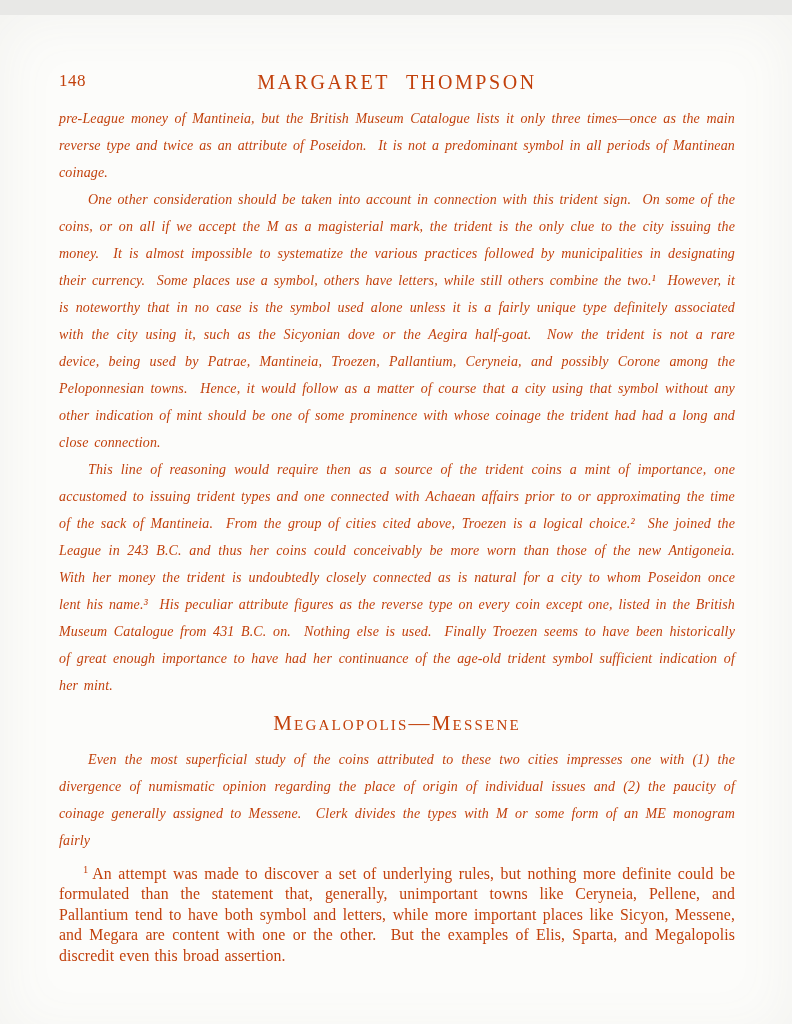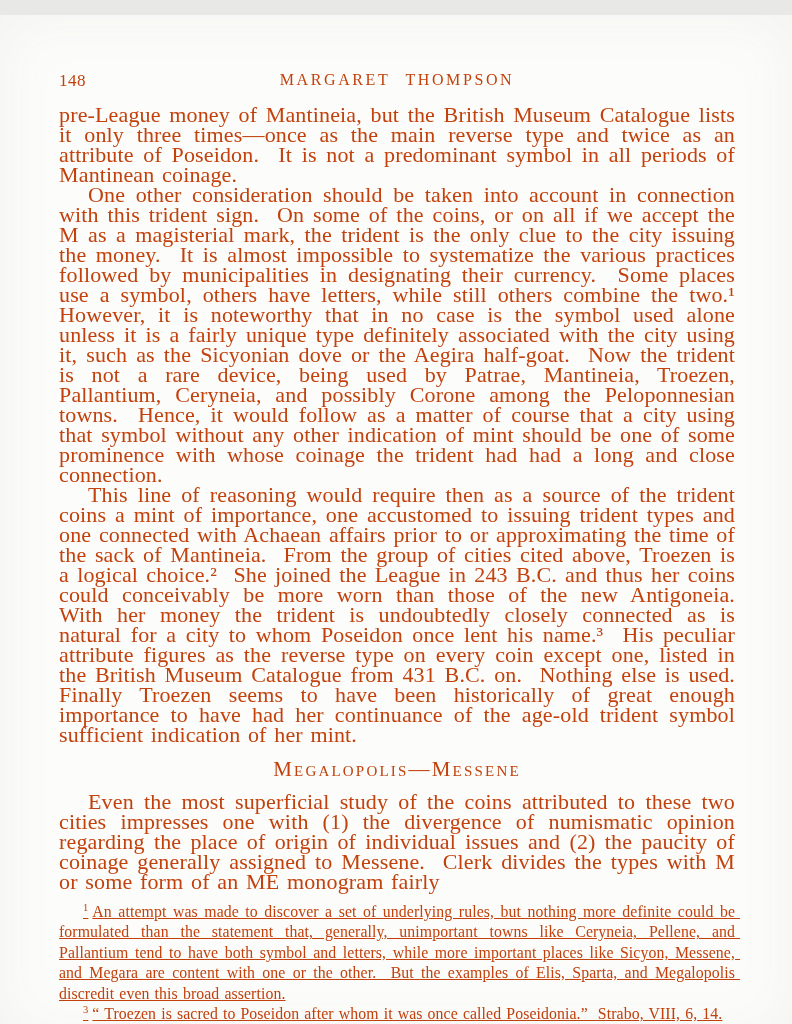--- a/index.html
+++ b/index.html
@@ -35,53 +35,53 @@
     margin-bottom: 14px;
   }
   .pagenum {
     position: absolute;
     left: 0;
     top: 0;
     font-size: 17px;
     letter-spacing: 0.5px;
   }
   .running-title {
-    font-size: 16px;
+    font-size: 20px;
     letter-spacing: 2.6px;
     word-spacing: 9px;
   }
   .text-block {
     width: 676px;
   }
   .para {
     margin: 0;
-    font-size: 22px;
-    line-height: 20px;
+    font-size: 14px;
+    line-height: 27px;
     text-align: justify;
     text-indent: 29px;
     word-spacing: 2px;
     letter-spacing: 0.15px;
     white-space: pre-wrap;
+    font-style: italic;
   }
   .para.no-indent {
     text-indent: 0;
   }
   .section-heading {
     margin: 12px 0 10px 0;
     text-align: center;
     font-size: 21px;
     font-weight: normal;
     font-variant: small-caps;
     letter-spacing: 2.2px;
     word-spacing: 2px;
   }
   .footnotes {
     margin-top: 10px;
     width: 676px;
-    text-decoration: underline;
   }
   .footnote {
     margin: 0;
     font-size: 15.8px;
     line-height: 20.4px;
     text-align: justify;
     text-indent: 24px;
     word-spacing: 1px;
     letter-spacing: 0.1px;
     white-space: pre-wrap;
@@ -108,16 +108,15 @@
     <p class="para">One other consideration should be taken into account in connection with this trident sign.  On some of the coins, or on all if we accept the M as a magisterial mark, the trident is the only clue to the city issuing the money.  It is almost impossible to systematize the various practices followed by municipalities in designating their currency.  Some places use a symbol, others have letters, while still others combine the two.¹  However, it is noteworthy that in no case is the symbol used alone unless it is a fairly unique type definitely associated with the city using it, such as the Sicyonian dove or the Aegira half-goat.  Now the trident is not a rare device, being used by Patrae, Mantineia, Troezen, Pallantium, Ceryneia, and possibly Corone among the Peloponnesian towns.  Hence, it would follow as a matter of course that a city using that symbol without any other indication of mint should be one of some prominence with whose coinage the trident had had a long and close connection.</p>
     <p class="para">This line of reasoning would require then as a source of the trident coins a mint of importance, one accustomed to issuing trident types and one connected with Achaean affairs prior to or approximating the time of the sack of Mantineia.  From the group of cities cited above, Troezen is a logical choice.²  She joined the League in 243 B.C. and thus her coins could conceivably be more worn than those of the new Antigoneia.  With her money the trident is undoubtedly closely connected as is natural for a city to whom Poseidon once lent his name.³  His peculiar attribute figures as the reverse type on every coin except one, listed in the British Museum Catalogue from 431 B.C. on.  Nothing else is used.  Finally Troezen seems to have been historically of great enough importance to have had her continuance of the age-old trident symbol sufficient indication of her mint.</p>
 
     <h2 class="section-heading">Megalopolis—Messene</h2>
 
     <p class="para">Even the most superficial study of the coins attributed to these two cities impresses one with (1) the divergence of numismatic opinion regarding the place of origin of individual issues and (2) the paucity of coinage generally assigned to Messene.  Clerk divides the types with M or some form of an ME monogram fairly</p>
   </main>
 
   <footer class="footnotes">
     <p class="footnote"><sup class="fn-marker">1</sup><span class="fn-text">An attempt was made to discover a set of underlying rules, but nothing more definite could be formulated than the statement that, generally, unimportant towns like Ceryneia, Pellene, and Pallantium tend to have both symbol and letters, while more important places like Sicyon, Messene, and Megara are content with one or the other.  But the examples of Elis, Sparta, and Megalopolis discredit even this broad assertion.</span></p>
-    <p class="footnote"><sup class="fn-marker">3</sup><span class="fn-text">“ Troezen is sacred to Poseidon after whom it was once called Poseidonia.”  Strabo, VIII, 6, 14.</span></p>
   </footer>
 
 </div>
 
 </body></html>

